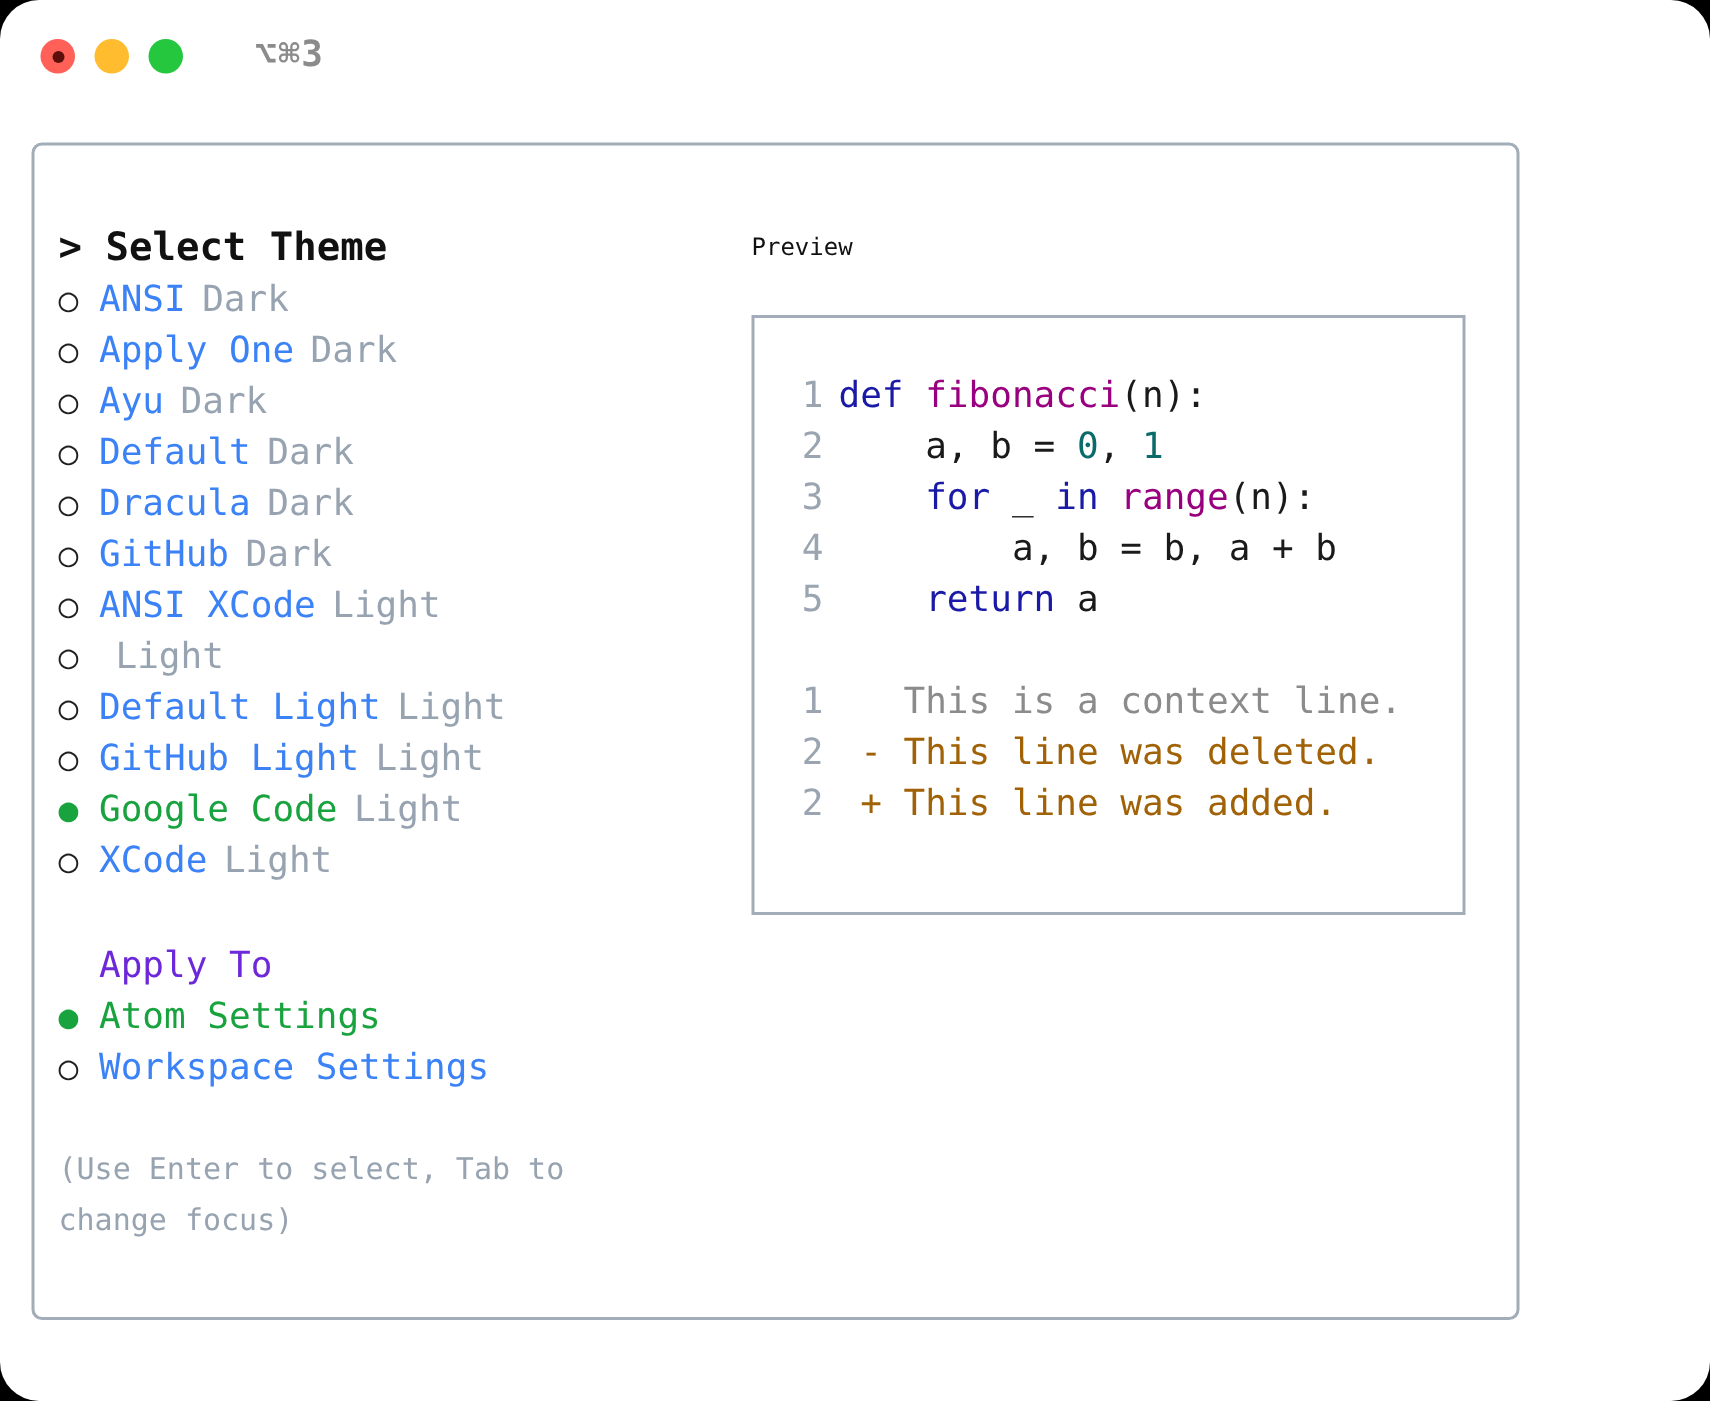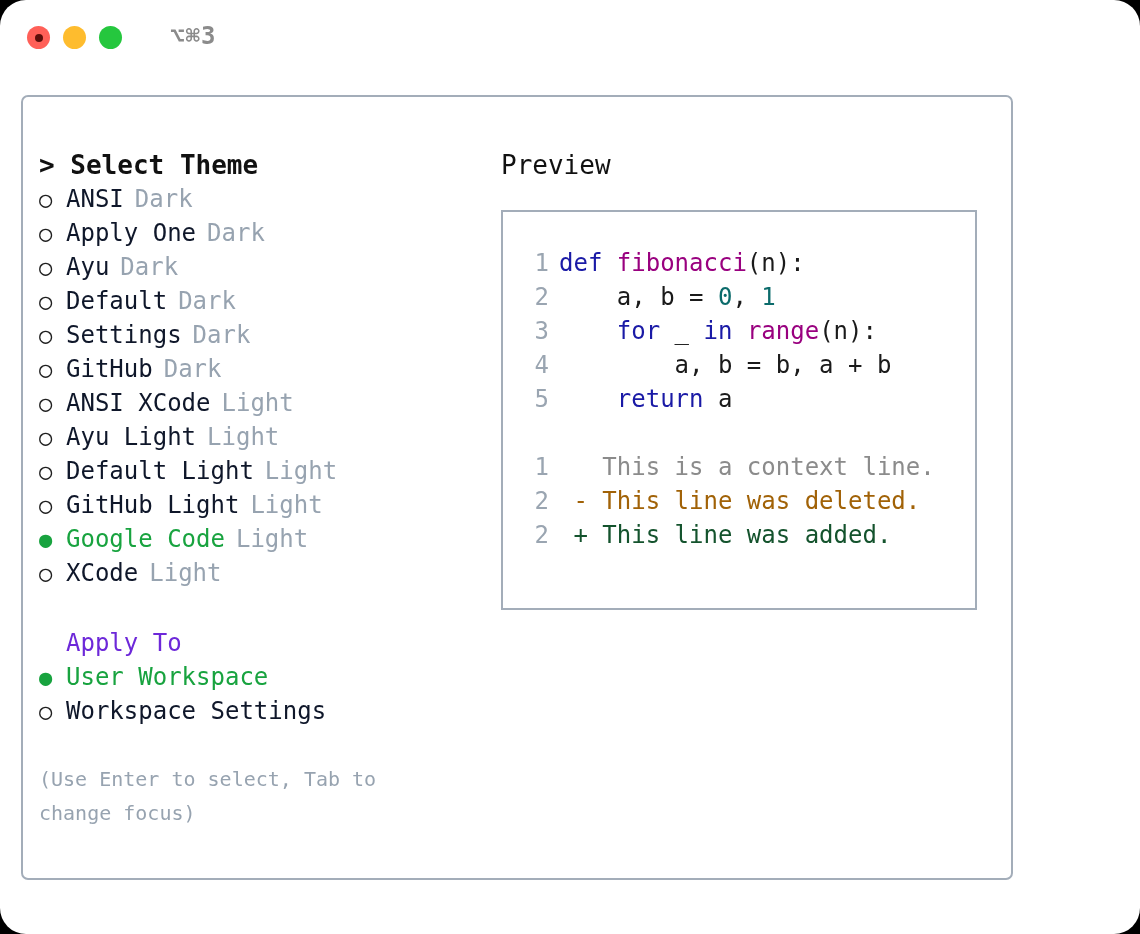--- a/index.html
+++ b/index.html
@@ -104,21 +104,21 @@
     white-space: pre;
   }
   .bullet {
     display: inline-block;
     width: 27px;
     flex: 0 0 27px;
     color: #1f1f1f;
     font-size: 22px;
   }
   .row.selected .bullet { color: #18a33f; }
-  .label { color: #0f172a; }
+  .label { color: #3b82f6; }
   .row.selected .label { color: #18a33f; }
   .variant { color: #97a3b0; padding-left: 11px; }
 
   .group-header {
     font-size: 24px;
     color: #6d28d9;
     line-height: 34px;
     height: 34px;
     padding-left: 27px;
     white-space: pre;
@@ -130,21 +130,21 @@
   .hint {
     font-size: 20px;
     color: #97a3b0;
     line-height: 34px;
     max-width: 400px;
     white-space: pre-wrap;
   }
 
   
   .preview-title {
-    font-size: 26px;
+    font-size: 16px;
     color: #111111;
     line-height: 34px;
     white-space: pre;
   }
   .code-box {
     margin-top: 28px;
     width: 476px;
     height: 400px;
     border: 2px solid #a3adb9;
     background: #ffffff;
@@ -165,21 +165,21 @@
     color: #9aa5b1;
     padding-right: 10px;
   }
   .code-text { white-space: pre; }
   .tok-kw   { color: #1a1aa6; }
   .tok-fn   { color: #99007f; }
   .tok-num  { color: #0b6b6b; }
   .tok-pln  { color: #1a1a1a; }
   .tok-ctx  { color: #8b8b8b; }
   .tok-del  { color: #a16207; }
-  .tok-add  { color: #14532d; }
+  .tok-add  { color: #a16207; }
   .blank-line { height: 34px; }
 </style>
 </head>
 <body>
 
 <div class="page">
 
   <div class="titlebar">
     <div class="dots">
       <span class="dot dot-red"></span>
@@ -193,36 +193,36 @@
 
     <div class="col-left">
 
       <div class="section-title">&gt; Select Theme</div>
 
       <div class="list" id="theme-list">
           <div class="row"><span class="bullet">○</span><span class="label">ANSI</span><span class="variant">Dark</span></div>
           <div class="row"><span class="bullet">○</span><span class="label">Apply One</span><span class="variant">Dark</span></div>
           <div class="row"><span class="bullet">○</span><span class="label">Ayu</span><span class="variant">Dark</span></div>
           <div class="row"><span class="bullet">○</span><span class="label">Default</span><span class="variant">Dark</span></div>
-          <div class="row"><span class="bullet">○</span><span class="label">Settings</span><span class="variant">Dark</span></div>
+          <div class="row"><span class="bullet">○</span><span class="label">Dracula</span><span class="variant">Dark</span></div>
           <div class="row"><span class="bullet">○</span><span class="label">GitHub</span><span class="variant">Dark</span></div>
           <div class="row"><span class="bullet">○</span><span class="label">ANSI XCode</span><span class="variant">Light</span></div>
-          <div class="row"><span class="bullet">○</span><span class="label">Ayu Light</span><span class="variant">Light</span></div>
+          <div class="row"><span class="bullet">○</span><span class="variant">Light</span></div>
           <div class="row"><span class="bullet">○</span><span class="label">Default Light</span><span class="variant">Light</span></div>
           <div class="row"><span class="bullet">○</span><span class="label">GitHub Light</span><span class="variant">Light</span></div>
           <div class="row selected"><span class="bullet">●</span><span class="label">Google Code</span><span class="variant">Light</span></div>
           <div class="row"><span class="bullet">○</span><span class="label">XCode</span><span class="variant">Light</span></div>
         </div>
 
       <div class="spacer-lg"></div>
 
       <div class="group-header">Apply To</div>
 
       <div class="list" id="apply-list">
-          <div class="row selected"><span class="bullet">●</span><span class="label">User Workspace</span></div>
+          <div class="row selected"><span class="bullet">●</span><span class="label">Atom Settings</span></div>
           <div class="row"><span class="bullet">○</span><span class="label">Workspace Settings</span></div>
         </div>
 
       <div class="spacer-md"></div>
 
       <div class="hint">(Use Enter to select, Tab to change focus)</div>
     </div>
 
     <div class="col-right">
       <div class="preview-title">Preview</div>

